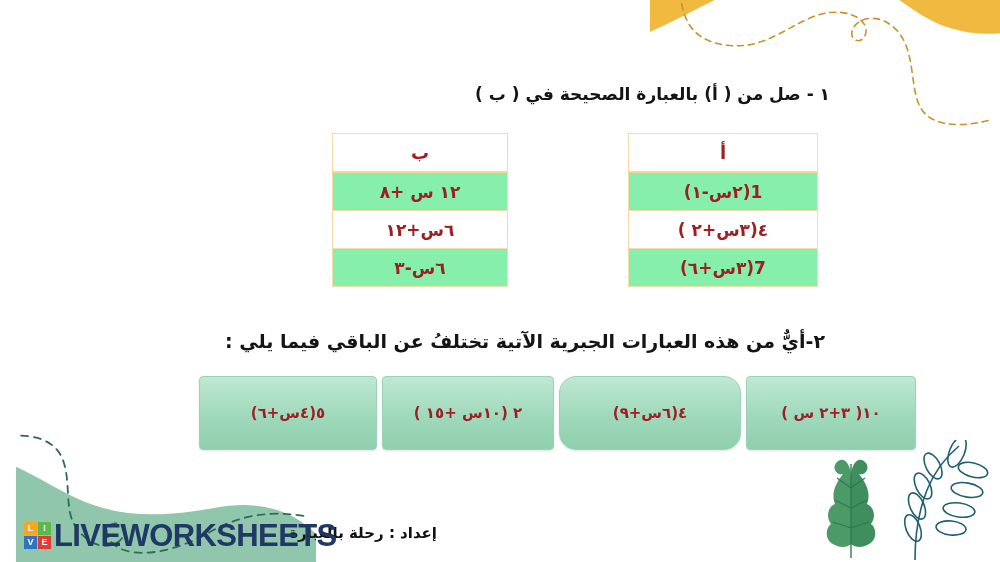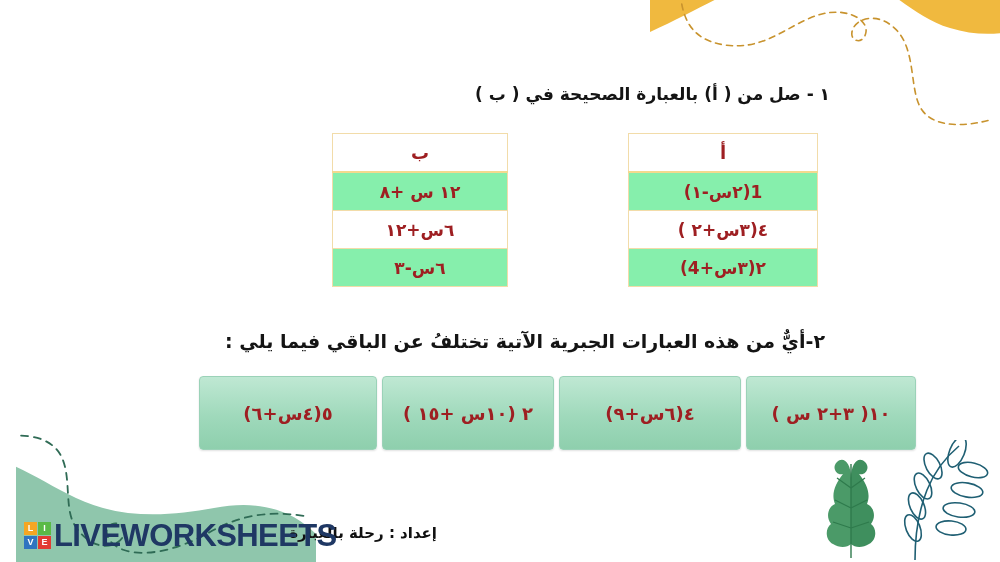--- a/index.html
+++ b/index.html
@@ -76,32 +76,32 @@
     position:absolute;top:392px;right:84px;left:183px;
     height:42px;
     display:flex;flex-direction:row;
     justify-content:space-between;align-items:center;
   }
   .choice{
     background:linear-gradient(180deg,#bfe8d3 0%,#9fd9bb 55%,#8ecfad 100%);
     border:1px solid #9bd2b8;
     border-radius:4px;
     color:#9e1f22;
-    font-size:18px;font-weight:bold;
+    font-size:15px;font-weight:bold;
     height:40px;
     display:flex;align-items:center;justify-content:center;
     padding:16px 14px;
     box-shadow:0 1px 2px rgba(0,0,0,.12);
     white-space:nowrap;
     cursor:pointer;
     font-family:"DejaVu Sans","Liberation Sans",sans-serif;
   }
   #choice-0{min-width:148px;}
   #choice-1{min-width:142px;}
-  #choice-2{min-width:152px;}
+  #choice-2{min-width:152px;border-radius:17px;}
   #choice-3{min-width:140px;}
 
   
   #credit{
     position:absolute;bottom:20px;right:563px;
     font-size:15px;font-weight:bold;color:#111;
     white-space:nowrap;
     font-family:"DejaVu Sans","Liberation Sans",sans-serif;
   }
 
@@ -186,21 +186,21 @@
         <tr class="hdr">
       <td>أ</td>
     </tr>
     <tr class="odd">
       <td>1(٢س-١)</td>
     </tr>
     <tr class="even">
       <td>٤(٣س+٢ )</td>
     </tr>
     <tr class="odd">
-      <td>٢(٣س+4)</td>
+      <td>7(٣س+٦)</td>
     </tr>
   </tbody>
     </table>
 
   <table class="match-table" id="table-b">
     <tbody>
         <tr class="hdr">
       <td>ب</td>
     </tr>
     <tr class="odd">

